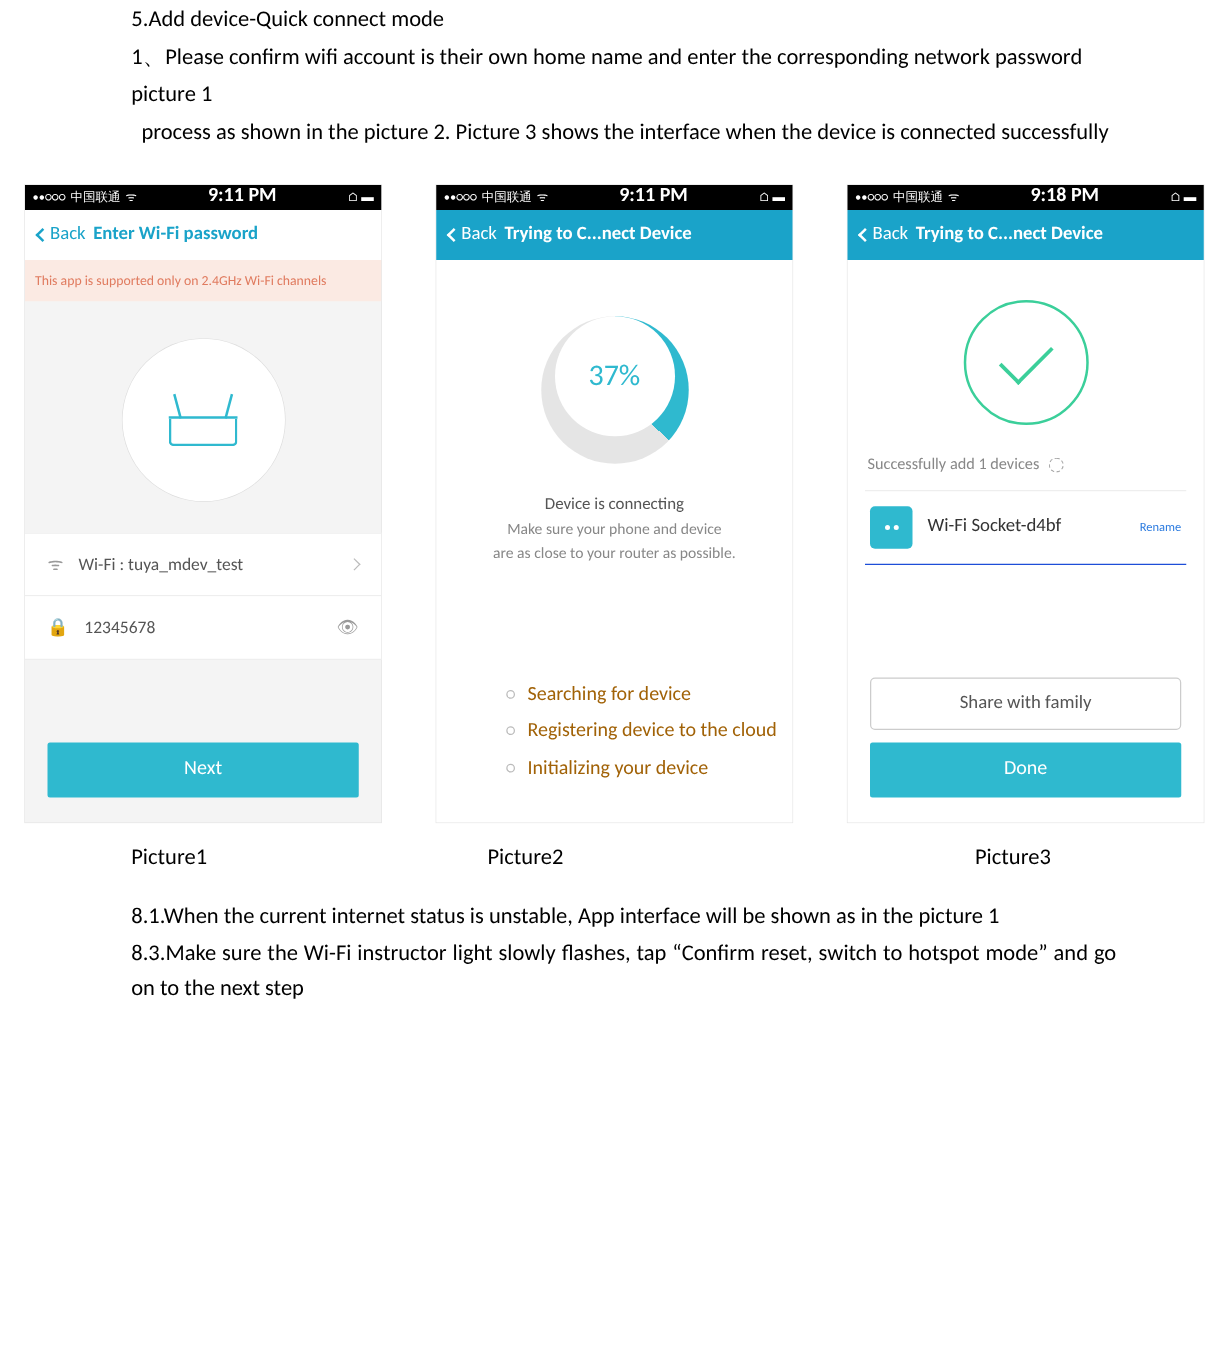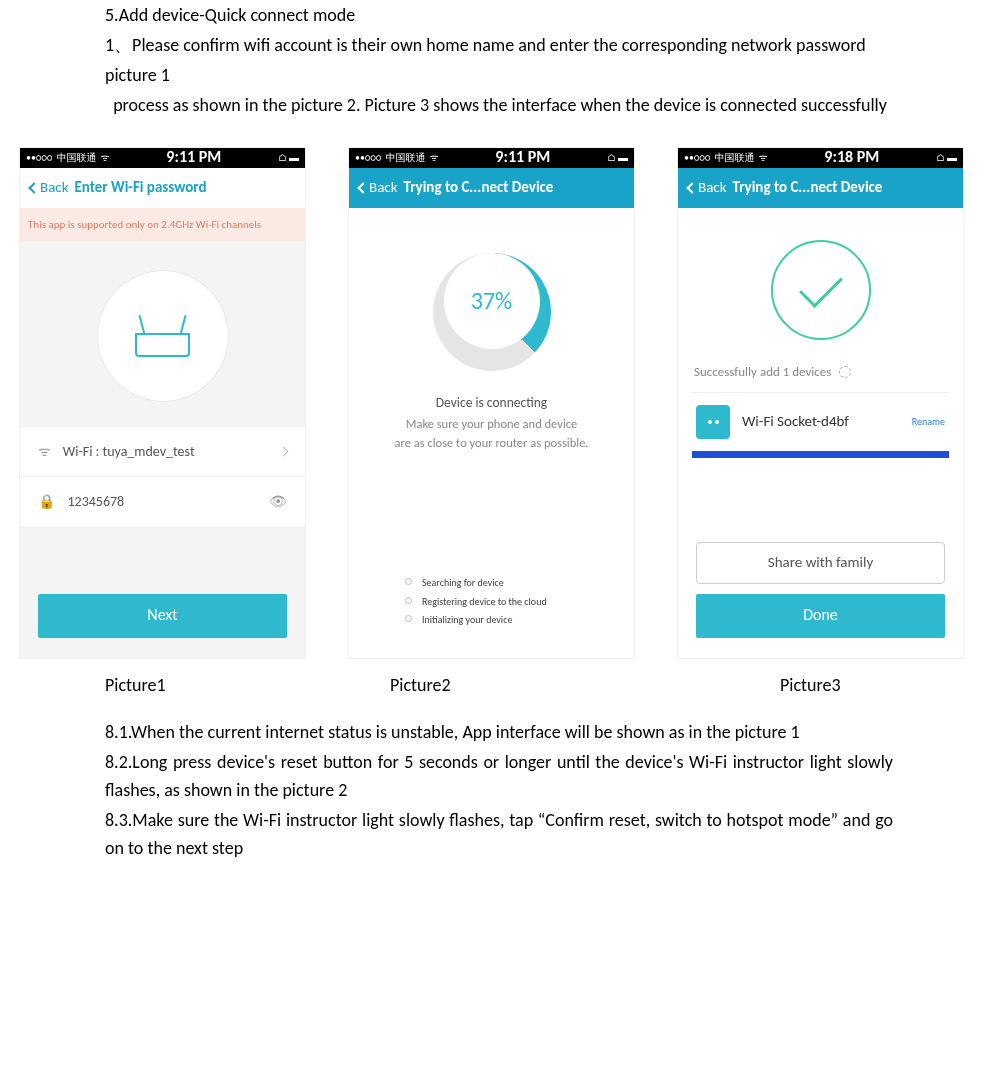--- a/index.html
+++ b/index.html
@@ -136,41 +136,41 @@
     display: flex; align-items: flex-start; justify-content: center;
   }
   .prog-inner {
     width: 96px; height: 96px; border-radius: 50%; background: #fff;
     display: flex; align-items: center; justify-content: center;
     color: #2fb9cf; font-size: 24px; font-weight: 400;
   }
   .connect-text { text-align: center; color: #888; font-size: 12.5px; line-height: 1.5; padding: 0 22px; }
   .connect-text .head { color: #555; font-size: 13.5px; margin-bottom: 2px; }
 
-  .step-list { margin-top: auto; padding: 0 0 28px 56px; color: #404040; font-size: 10px; line-height: 1.85; }
+  .step-list { margin-top: auto; padding: 0 0 28px 56px; color: #a16207; font-size: 16px; line-height: 1.85; }
   .step-bullet {
     display: inline-block; width: 7px; height: 7px; border: 1px solid #bbb;
     border-radius: 50%; margin-right: 10px; vertical-align: 1px;
   }
 
   
   .success-circle {
     width: 100px; height: 100px; border: 2px solid #3bcf9a; border-radius: 50%;
     margin: 32px auto 22px; display: flex; align-items: center; justify-content: center;
   }
   .checkmark {
     width: 40px; height: 22px; border-left: 3px solid #3bcf9a; border-bottom: 3px solid #3bcf9a;
     transform: rotate(-45deg); margin-top: -8px;
   }
   .success-text { color: #888; font-size: 13px; padding: 0 16px 10px; display: flex; align-items: center; gap: 8px; }
   .spinner { display: inline-block; width: 12px; height: 12px; border: 1.5px dashed #aaa; border-radius: 50%; }
 
   .device-card {
     margin: 0 14px; padding: 12px 4px; display: flex; align-items: center; gap: 12px;
-    border-top: 1px solid #eee; border-bottom: 7px solid #1d4ed8;
+    border-top: 1px solid #eee; border-bottom: 1px solid #1d4ed8;
   }
   .device-icon {
     width: 34px; height: 34px; background: #2fb9cf; border-radius: 4px;
     display: flex; align-items: center; justify-content: center; color: #fff; font-size: 18px;
   }
   .device-name { font-size: 15px; color: #333; flex: 1; }
   .rename { color: #2f7de0; font-size: 10px; }
 
   .bottom-btns { margin-top: auto; padding-bottom: 6px; }
 
@@ -327,15 +327,14 @@
 <div class="captions">
   <span>Picture1</span>
   <span>Picture2</span>
   <span>Picture3</span>
 </div>
 
 <div class="gap"></div>
 
 <div class="doc-block">
   <p>8.1.When the current internet status is unstable, App interface will be shown as in the picture 1</p>
-  <p>8.2.Long press device's reset button for 5 seconds or longer until the device's Wi-Fi instructor light slowly flashes, as shown in the picture 2</p>
   <p>8.3.Make sure the Wi-Fi instructor light slowly flashes, tap “Confirm reset, switch to hotspot mode”  and go on to the next step</p>
 </div>
 
 </body></html>

